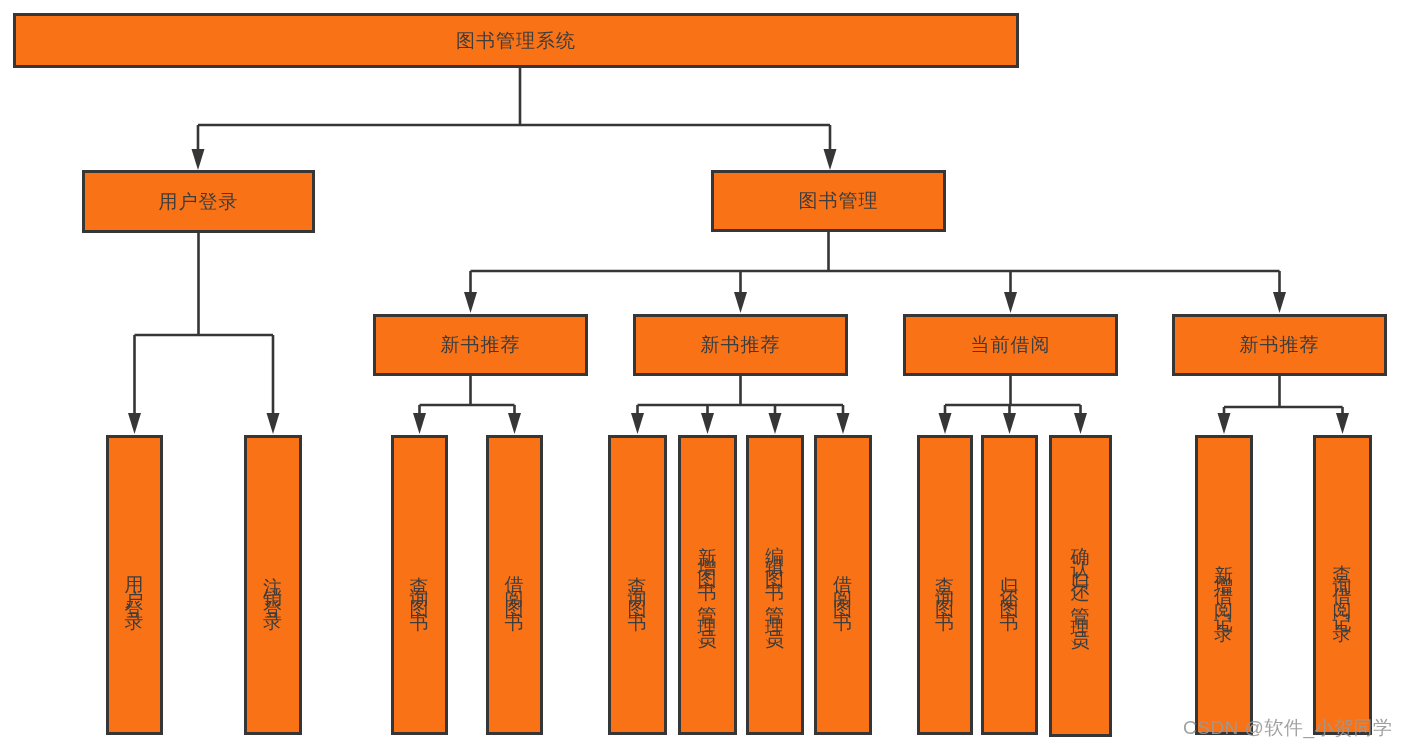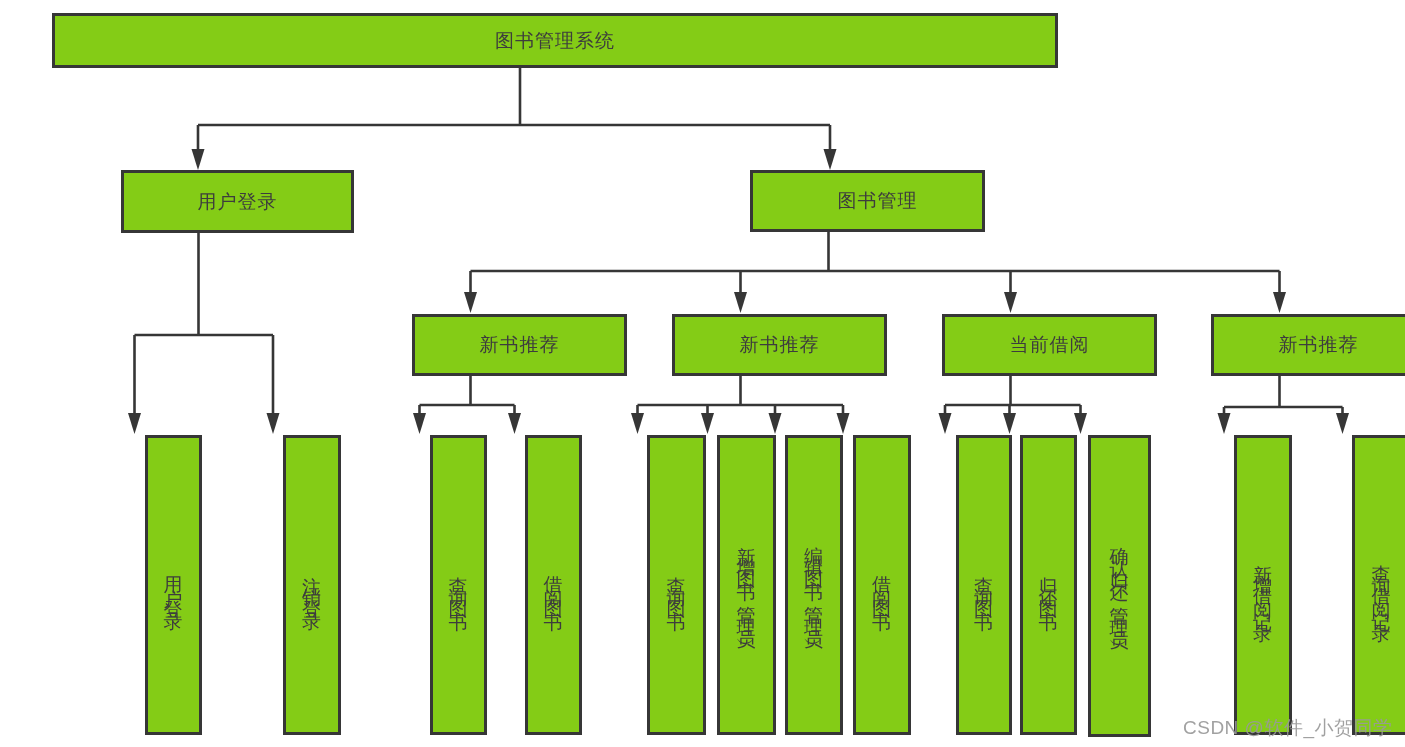--- a/index.html
+++ b/index.html
@@ -29,29 +29,28 @@
     stroke-width: 2.6;
   }
   .connectors polygon {
     fill: #363636;
     stroke: none;
   }
   .node {
     position: absolute;
     box-sizing: border-box;
     border: 3px solid #363636;
-    background: #84cc16;
+    background: #f97316;
     display: flex;
     align-items: center;
     justify-content: center;
     color: #3d3d3d;
     font-size: 19px;
     letter-spacing: 1px;
     text-align: center;
-    margin-left: 39px;
   }
   .vnode .vtext {
     writing-mode: vertical-rl;
     text-orientation: mixed;
     letter-spacing: 12px;
     font-size: 19px;
     line-height: 1;
     color: #3d3d3d;
   }
   .watermark {

